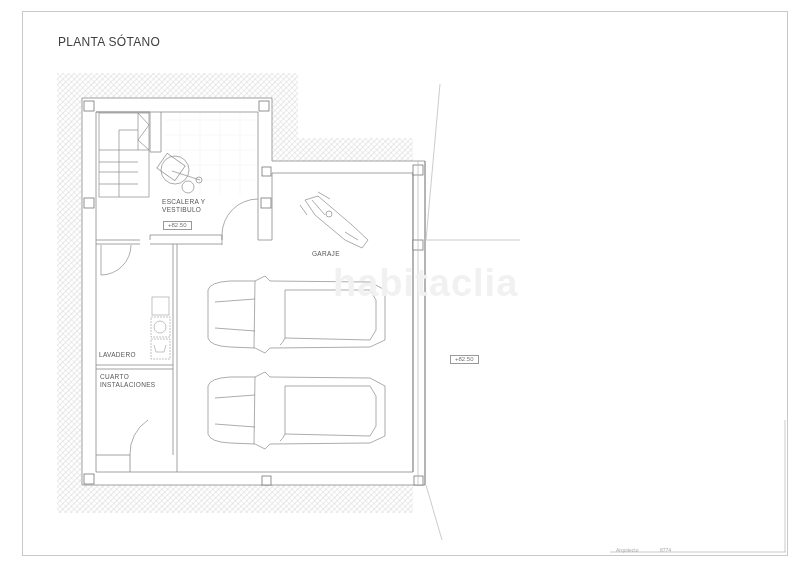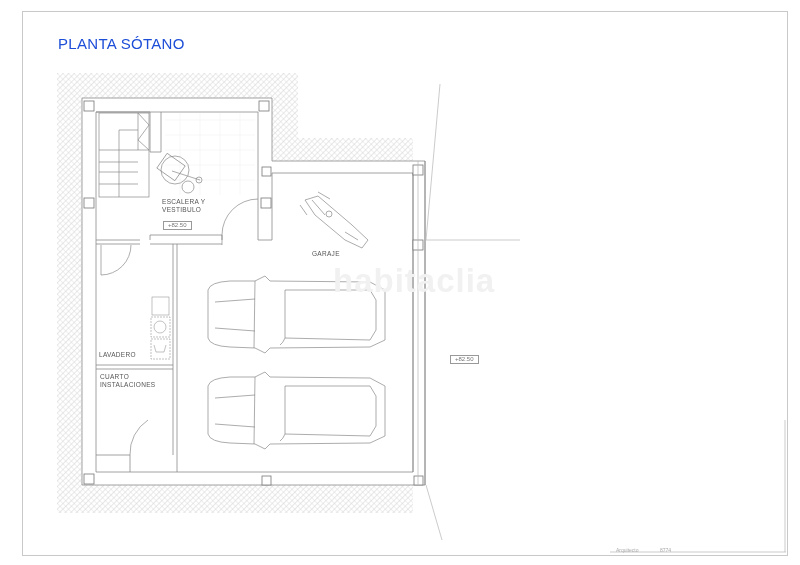--- a/index.html
+++ b/index.html
@@ -1,22 +1,22 @@
 <!DOCTYPE html>
 <html><head>
 <meta charset="utf-8">
 <style>
   html,body{margin:0;padding:0;background:#fff;}
   body{width:800px;height:565px;position:relative;overflow:hidden;font-family:"Liberation Sans",sans-serif;}
   .sheet{position:absolute;left:22px;top:11px;width:766px;height:545px;border:1px solid #c9c9c9;box-sizing:border-box;}
-  .title{position:absolute;left:58px;top:35px;font-size:15px;letter-spacing:0.3px;color:#1d4ed8;}
+  .title{position:absolute;left:58px;top:35px;font-size:12px;letter-spacing:0.3px;color:#404040;}
   svg.plan{position:absolute;left:0;top:0;}
   .lbl{position:absolute;font-size:6.5px;color:#555;letter-spacing:0.3px;line-height:8px;}
   .lvl{position:absolute;font-size:6px;color:#777;border:1px solid #999;padding:0 4px;line-height:7px;}
-  .wm{position:absolute;left:333px;top:262px;font-size:33px;font-weight:bold;color:#f1f1f1;letter-spacing:1px;}
+  .wm{position:absolute;left:333px;top:262px;font-size:38px;font-weight:bold;color:#f1f1f1;letter-spacing:1px;}
   .tb{position:absolute;font-size:5px;color:#aaa;}
 </style>
 </head>
 <body>
 
 <div class="sheet"></div>
 
 <div class="title">PLANTA SÓTANO</div>
 
 <svg class="plan" width="800" height="565">

